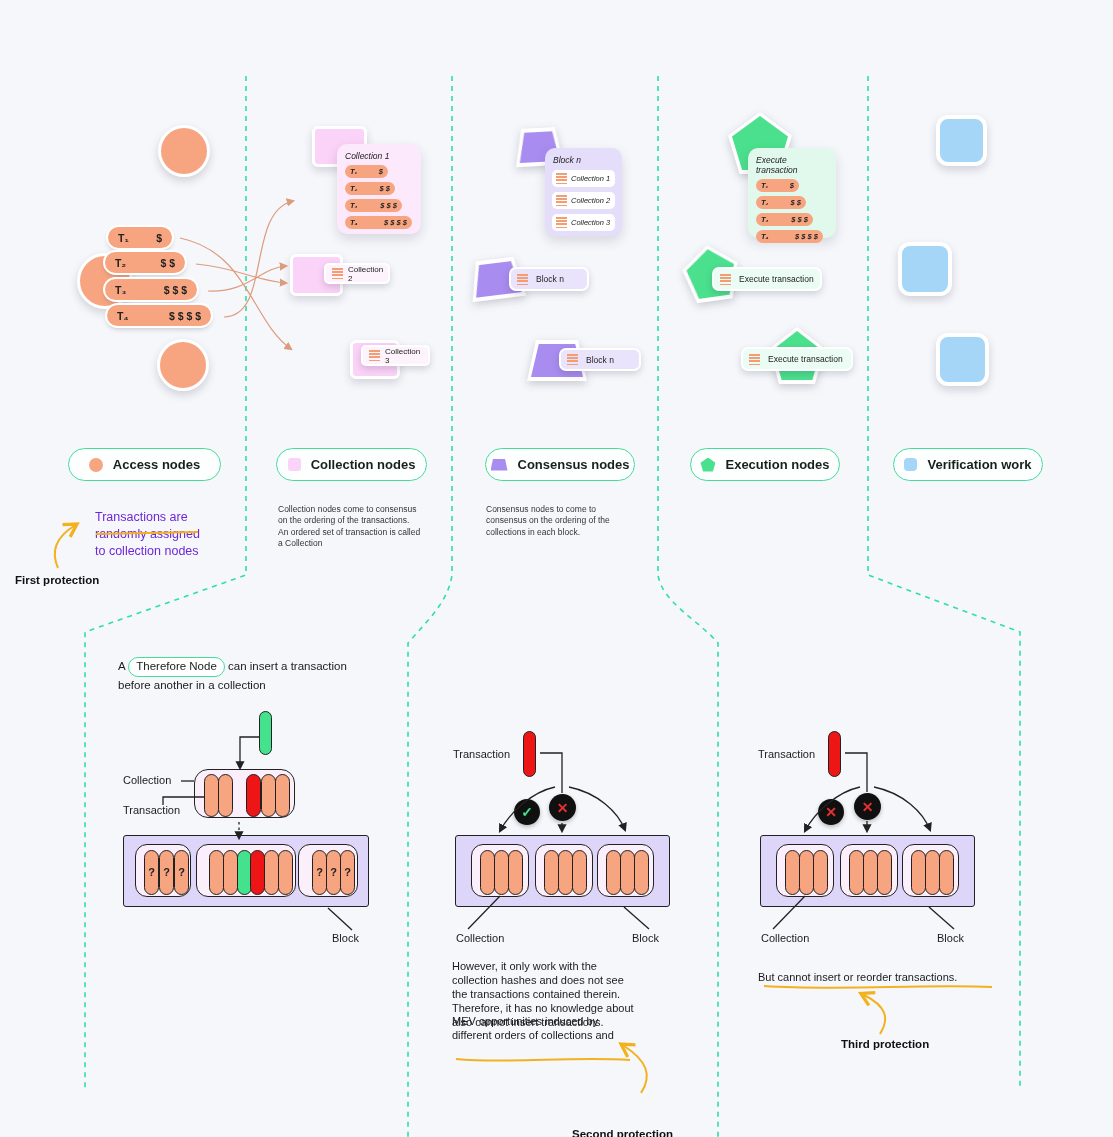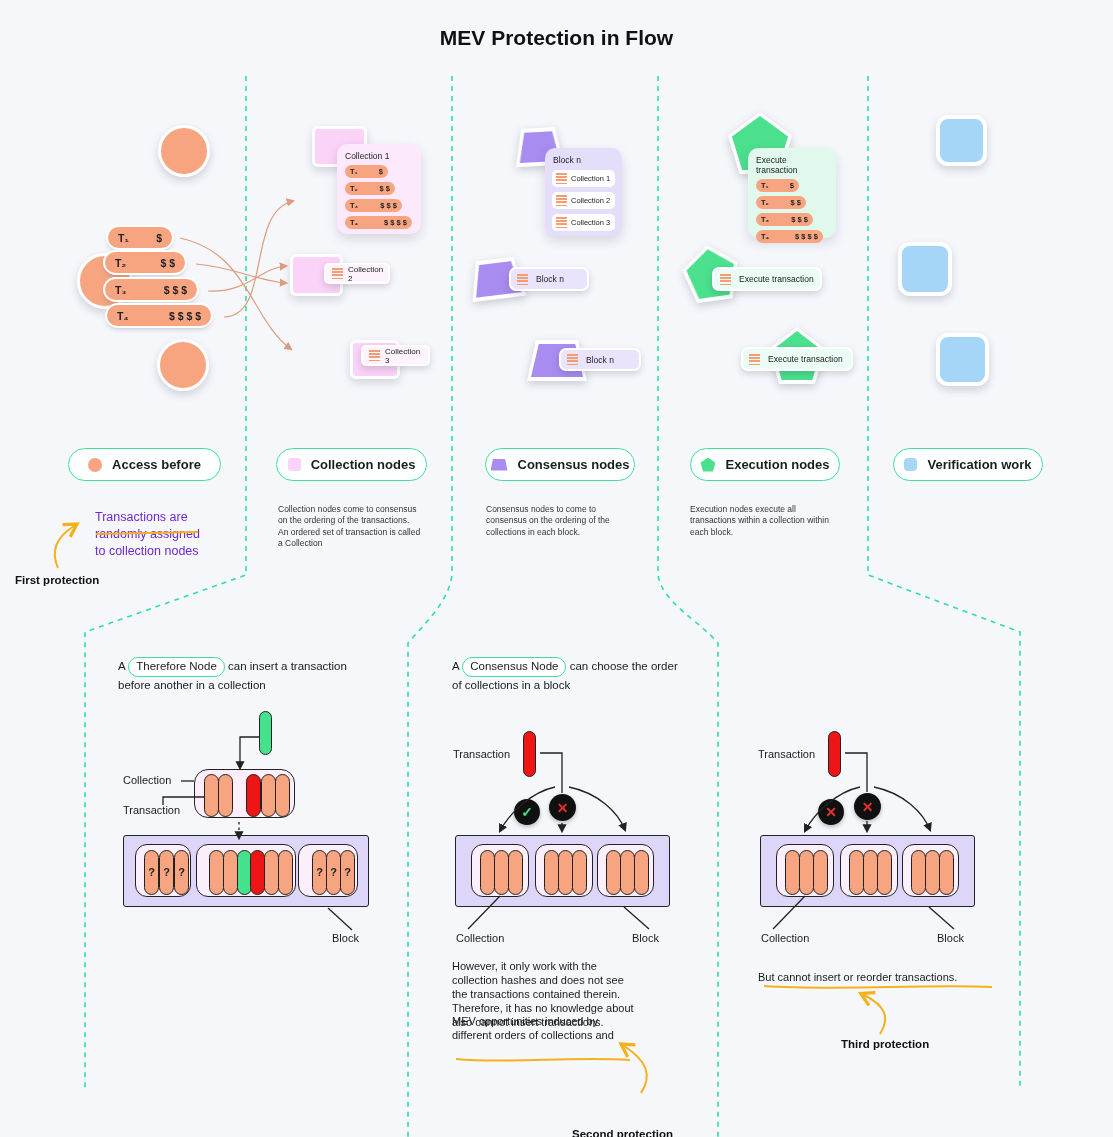--- a/index.html
+++ b/index.html
@@ -15,21 +15,21 @@
   .shape .inner{position:absolute;inset:4px;}
   .trap{clip-path:polygon(15% 0%,85% 0%,100% 100%,0% 100%);}
   .trap-i{background:#a98cf0;}
   .pent{clip-path:polygon(50% 0%,100% 38%,82% 100%,18% 100%,0% 38%);}
   .pent-i{background:#4be08d;}
   
   .tpill{height:21px;border-radius:11px;background:#f7a581;color:#222;font-size:10.5px;font-weight:600;
          display:flex;align-items:center;justify-content:space-between;padding:0 10px;
          box-shadow:0 0 0 2px #fff,0 3px 5px rgba(40,40,60,.25);}
   
-  .card{border-radius:10px;box-shadow:0 5px 12px rgba(40,40,60,.15);padding:6px 7px;}
+  .card{border-radius:10px;box-shadow:0 5px 12px rgba(40,40,60,.15);padding:6px 7px;font-style:italic;}
   .card-title{font-size:8.5px;font-weight:500;color:#222;margin:1px 0 4px 1px;}
   .cpill{height:13px;border-radius:7px;background:#f7a581;color:#222;font-size:7.5px;font-weight:600;
          display:flex;align-items:center;justify-content:space-between;padding:0 5px;margin:4px 0 0 1px;}
   .bitem{height:17px;background:#fff;border-radius:5px;display:flex;align-items:center;gap:4px;
          padding:0 4px;margin-top:5px;font-size:7.5px;color:#222;}
   .bars{display:inline-block;width:11px;height:11px;flex:0 0 11px;
         background:repeating-linear-gradient(to bottom,#f49d72 0 2px,rgba(0,0,0,0) 2px 3.2px);}
   .lab{display:flex;align-items:center;gap:5px;padding:0 6px;border:2px solid #fff;
        box-shadow:0 3px 7px rgba(40,40,60,.18);font-size:8px;color:#222;}
   
@@ -53,21 +53,20 @@
          font-size:14px;font-weight:700;box-shadow:0 2px 4px rgba(0,0,0,.25);}
   .icirc.ok{color:#3fe38c;}
   .icirc.no{color:#e83030;}
   svg#overlay{position:absolute;left:0;top:0;pointer-events:none;}
 </style>
 </head>
 <body>
 
 <div id="canvas">
 
-  <div class="abs" id="title">MEV Protection in Flow</div>
 
   <div class="abs circle" style="left:158px;top:125px;width:52px;height:52px"></div>
   <div class="abs circle" style="left:77px;top:253px;width:56px;height:56px"></div>
   <div class="abs circle" style="left:157px;top:339px;width:52px;height:52px"></div>
 
   <div class="abs tpill" style="left:108px;top:227px;width:64px">
     <span>T₁</span>
       <span>$</span>
     </div>
   <div class="abs tpill" style="left:105px;top:252px;width:80px">
@@ -195,21 +194,21 @@
     <span class="bars"></span>
       <span>Execute transaction</span>
     </div>
 
   <div class="abs bluesq" style="left:936px;top:115px;width:51px;height:51px"></div>
   <div class="abs bluesq" style="left:898px;top:242px;width:54px;height:54px"></div>
   <div class="abs bluesq" style="left:936px;top:333px;width:53px;height:53px"></div>
 
   <div class="abs legend" style="left:68px;width:153px">
     <span class="lg-ic" style="width:14px;height:14px;border-radius:50%;background:#f7a581"></span>
-    <span>Access before</span>
+    <span>Access nodes</span>
     </div>
   <div class="abs legend" style="left:276px;width:151px">
     <span class="lg-ic" style="width:13px;height:13px;border-radius:3px;background:#fbd2f8"></span>
     <span>Collection nodes</span>
     </div>
   <div class="abs legend" style="left:485px;width:150px">
     <span class="lg-ic trap" style="width:17px;height:12px;background:#a98cf0"></span>
     <span>Consensus nodes</span>
     </div>
   <div class="abs legend" style="left:690px;width:150px">
@@ -224,23 +223,20 @@
   <div class="abs desc" style="left:95px;top:509px;width:130px;font-size:12.5px;color:#6d28d9"><span>Transactions are</span>
 <span>randomly assigned</span>
 <span>to collection nodes</span></div>
   <div class="abs desc" style="left:486px;top:504px;width:160px">Consensus nodes to come to
 consensus on the ordering of the
 collections in each block.</div>
   <div class="abs desc" style="left:278px;top:504px;width:170px">Collection nodes come to consensus
 on the ordering of the transactions.
 An ordered set of transaction is called
 a Collection</div>
-  <div class="abs desc" style="left:690px;top:504px;width:170px">Execution nodes execute all
-transactions within a collection within
-each block.</div>
 
   <div class="abs prot" style="left:15px;top:574px">First protection</div>
 
   <div class="abs heading" style="left:118px;top:657px;width:252px">
     <span>A</span>
     <span class="npill">Therefore Node</span>
     <span>can insert a transaction before another in a collection</span>
   </div>
 
   <div class="abs dp grn" style="left:259px;top:711px;height:44px"></div>
@@ -271,25 +267,20 @@
     </div>
     <div class="abs ccont" style="left:174px;top:8px;width:60px;height:53px;border-radius:12px">
       <div class="dp q" style="left:13px;top:4.5px">?</div>
       <div class="dp q" style="left:27px;top:4.5px">?</div>
       <div class="dp q" style="left:41px;top:4.5px">?</div>
     </div>
   </div>
   <div class="abs dlabel" style="left:332px;top:932px">Block</div>
 
 
-  <div class="abs heading" style="left:452px;top:657px;width:232px">
-    <span>A</span>
-    <span class="npill">Consensus Node</span>
-    <span>can choose the order of collections in a block</span>
-  </div>
 
   <div class="abs dlabel" style="left:453px;top:748px">Transaction</div>
   <div class="abs dp red" style="left:523px;top:731px;height:46px"></div>
   <div class="abs icirc ok" style="left:514px;top:799px;width:26px;height:26px">✓</div>
   <div class="abs icirc no" style="left:549px;top:794px;width:27px;height:27px">✕</div>
 
   <div class="abs block" style="left:455px;top:835px;width:215px;height:72px">
     <div class="abs ccont" style="left:15px;top:8px;width:58px;height:53px;border-radius:12px">
       <div class="dp" style="left:8px;top:4.5px"></div>
       <div class="dp" style="left:22px;top:4.5px"></div>

